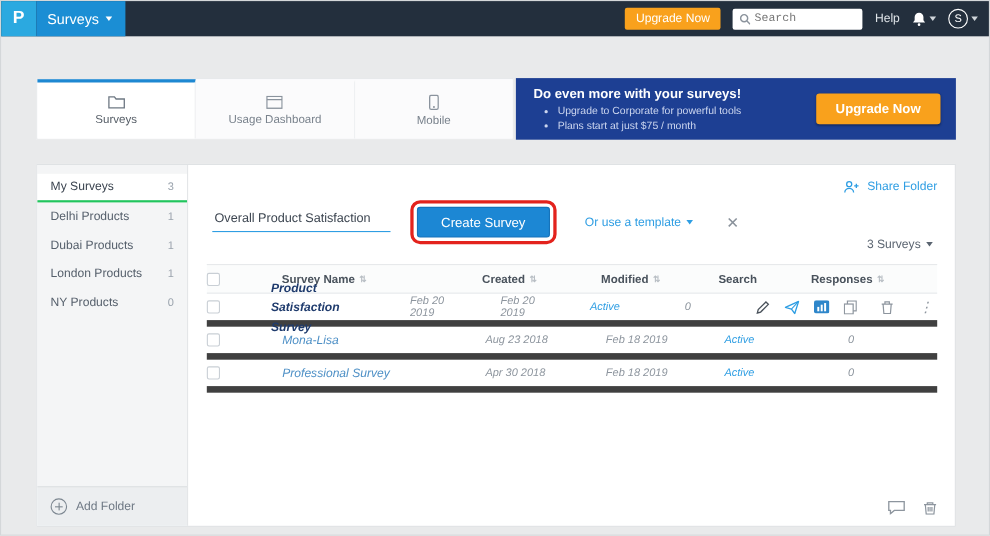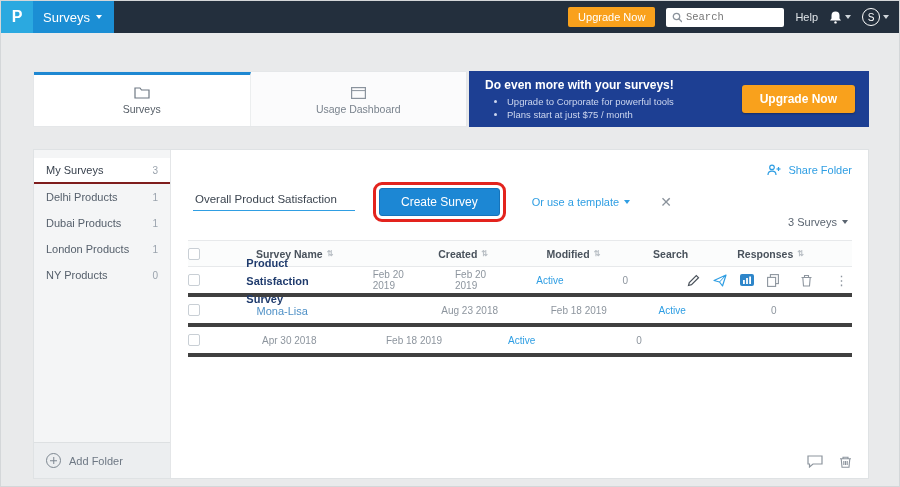--- a/index.html
+++ b/index.html
@@ -35,21 +35,21 @@
   .promo-title { position:absolute; left:16px; top:7px; font-size:12px; font-weight:bold; }
   .promo-bullets { position:absolute; left:28px; top:24px; font-size:9.5px; color:#ccd6ef; line-height:13px; }
   .promo-bullets li { list-style:disc; margin-left:10px; }
   .btn-orange-lg { position:absolute; right:14px; top:14px; background:#f9a11c; color:#fff; font-size:12px; font-weight:bold; border:none; border-radius:3px; padding:7px 18px; cursor:pointer; font-family:inherit; box-shadow:0 1px 2px rgba(0,0,0,.3); }
   
   .main-card { position:absolute; left:32px; top:148px; width:836px; height:330px; background:#fff; border:1px solid #dfe2e4; }
   .sidebar { position:absolute; left:0; top:0; bottom:0; width:137px; background:#f4f5f6; border-right:1px solid #e4e6e8; padding-top:8px; }
   .side-item { height:26px; padding:0 12px; display:flex; align-items:center; justify-content:space-between; cursor:pointer; }
   .side-item .lbl { font-size:11px; color:#56606c; }
   .side-item .cnt { font-size:10px; color:#9aa3ad; }
-  .side-item.active { background:#fff; border-bottom:2px solid #7f1d1d;gap:28px; }
+  .side-item.active { background:#fff; border-bottom:2px solid #22c55e;gap:28px; }
   .side-item.active .lbl { color:#39424e; }
   .add-folder { position:absolute; left:0; right:0; bottom:0; height:36px; background:#eceef0; border-top:1px solid #dde0e2; display:flex; align-items:center; gap:8px; padding:0 12px; cursor:pointer; }
   .plus-circle { position:relative; width:15px; height:15px; border:1.5px solid #7d8791; border-radius:50%; }
   .plus-circle::before, .plus-circle::after { content:""; position:absolute; background:#7d8791; }
   .plus-circle::before { left:50%; top:3px; bottom:3px; width:1.5px; transform:translateX(-50%); }
   .plus-circle::after { top:50%; left:3px; right:3px; height:1.5px; transform:translateY(-50%); }
   .add-folder .lbl { font-size:11px; color:#6e7884; }
   
   .panel { position:absolute; left:137px; right:0; top:0; bottom:0; }
   .share-folder { position:absolute; top:14px; right:16px; display:flex; align-items:center; gap:6px; color:#2f9ee3; font-size:11px; cursor:pointer; }
@@ -68,21 +68,21 @@
   .th { font-size:10.5px; font-weight:bold; color:#49525c; display:flex; align-items:center; gap:4px; cursor:pointer; }
   .sort { font-size:8px; color:#b8bec4; }
   .col-cb { width:30px; display:flex; align-items:center; }
   .col-name { width:172px; }
   .col-created { width:80px; }
   .col-modified { width:78px; }
   .col-status { width:50px; }
   .col-resp { width:74px; }
   .col-actions { flex:1; display:flex; align-items:center; justify-content:flex-end; gap:13px; padding-right:4px; }
   .cb { width:12px; height:12px; border:1px solid #c9cfd5; border-radius:2px; background:#fff; cursor:pointer; }
-  .drow { height:30px; border-bottom:4px solid #404040; }
+  .drow { height:30px; border-bottom:6px solid #404040;font-style:italic; }
   .name-link { font-size:11px; color:#4e90c6; cursor:pointer; }
   .name-link.bold { font-weight:bold; color:#1f3b6d; }
   .cell { font-size:10px; color:#8d959e; }
   .status { font-size:10px; color:#2f9ee3; }
   .resp-val { width:74px; text-align:center; }
   .act { cursor:pointer; display:flex; align-items:center; }
   .gap-lg { margin-left:9px; }
   .kebab { color:#8d959e; font-size:13px; cursor:pointer; margin-left:10px; }
   
   .bottom-icons { position:absolute; right:16px; bottom:10px; display:flex; gap:16px; }
@@ -131,20 +131,27 @@
         <path d="M1 2 h5 l1.5 2 H15 V12 H1 Z" fill="none" stroke="#6f7984" stroke-width="1.2"></path>
       </svg>
     <span class="tab-label">Surveys</span>
   </div>
   <div class="tab">
     <svg width="15" height="12">
         <rect x="0.6" y="0.6" width="13.8" height="10.8" fill="none" stroke="#8a939d" stroke-width="1.2"></rect>
         <line x1="0.6" y1="3.6" x2="14.4" y2="3.6" stroke="#8a939d" stroke-width="1"></line>
       </svg>
     <span class="tab-label">Usage Dashboard</span>
+  </div>
+  <div class="tab">
+    <svg width="9" height="14">
+        <rect x="0.6" y="0.6" width="7.8" height="12.8" rx="1.5" fill="none" stroke="#8a939d" stroke-width="1.2"></rect>
+        <circle cx="4.5" cy="11.2" r="0.9" fill="#8a939d"></circle>
+      </svg>
+    <span class="tab-label">Mobile</span>
   </div>
 </div>
 
 <div class="promo">
   <div class="promo-title">Do even more with your surveys!</div>
   <ul class="promo-bullets">
     <li>Upgrade to Corporate for powerful tools</li>
     <li>Plans start at just $75 / month</li>
   </ul>
   <button class="btn-orange-lg">Upgrade Now</button>
@@ -289,20 +296,21 @@
         <span class="col-modified cell">Feb 18 2019</span>
         <span class="col-status status">Active</span>
         <span class="cell resp-val">0</span>
         <span class="col-actions"></span>
       </div>
 
       <div class="trow drow">
         <span class="col-cb">
             <span class="cb"></span>
           </span>
+        <span class="col-name"><span class="name-link">Professional Survey</span></span>
         <span class="col-created cell">Apr 30 2018</span>
         <span class="col-modified cell">Feb 18 2019</span>
         <span class="col-status status">Active</span>
         <span class="cell resp-val">0</span>
         <span class="col-actions"></span>
       </div>
     </div>
 
     <div class="bottom-icons">
       <span class="act">

